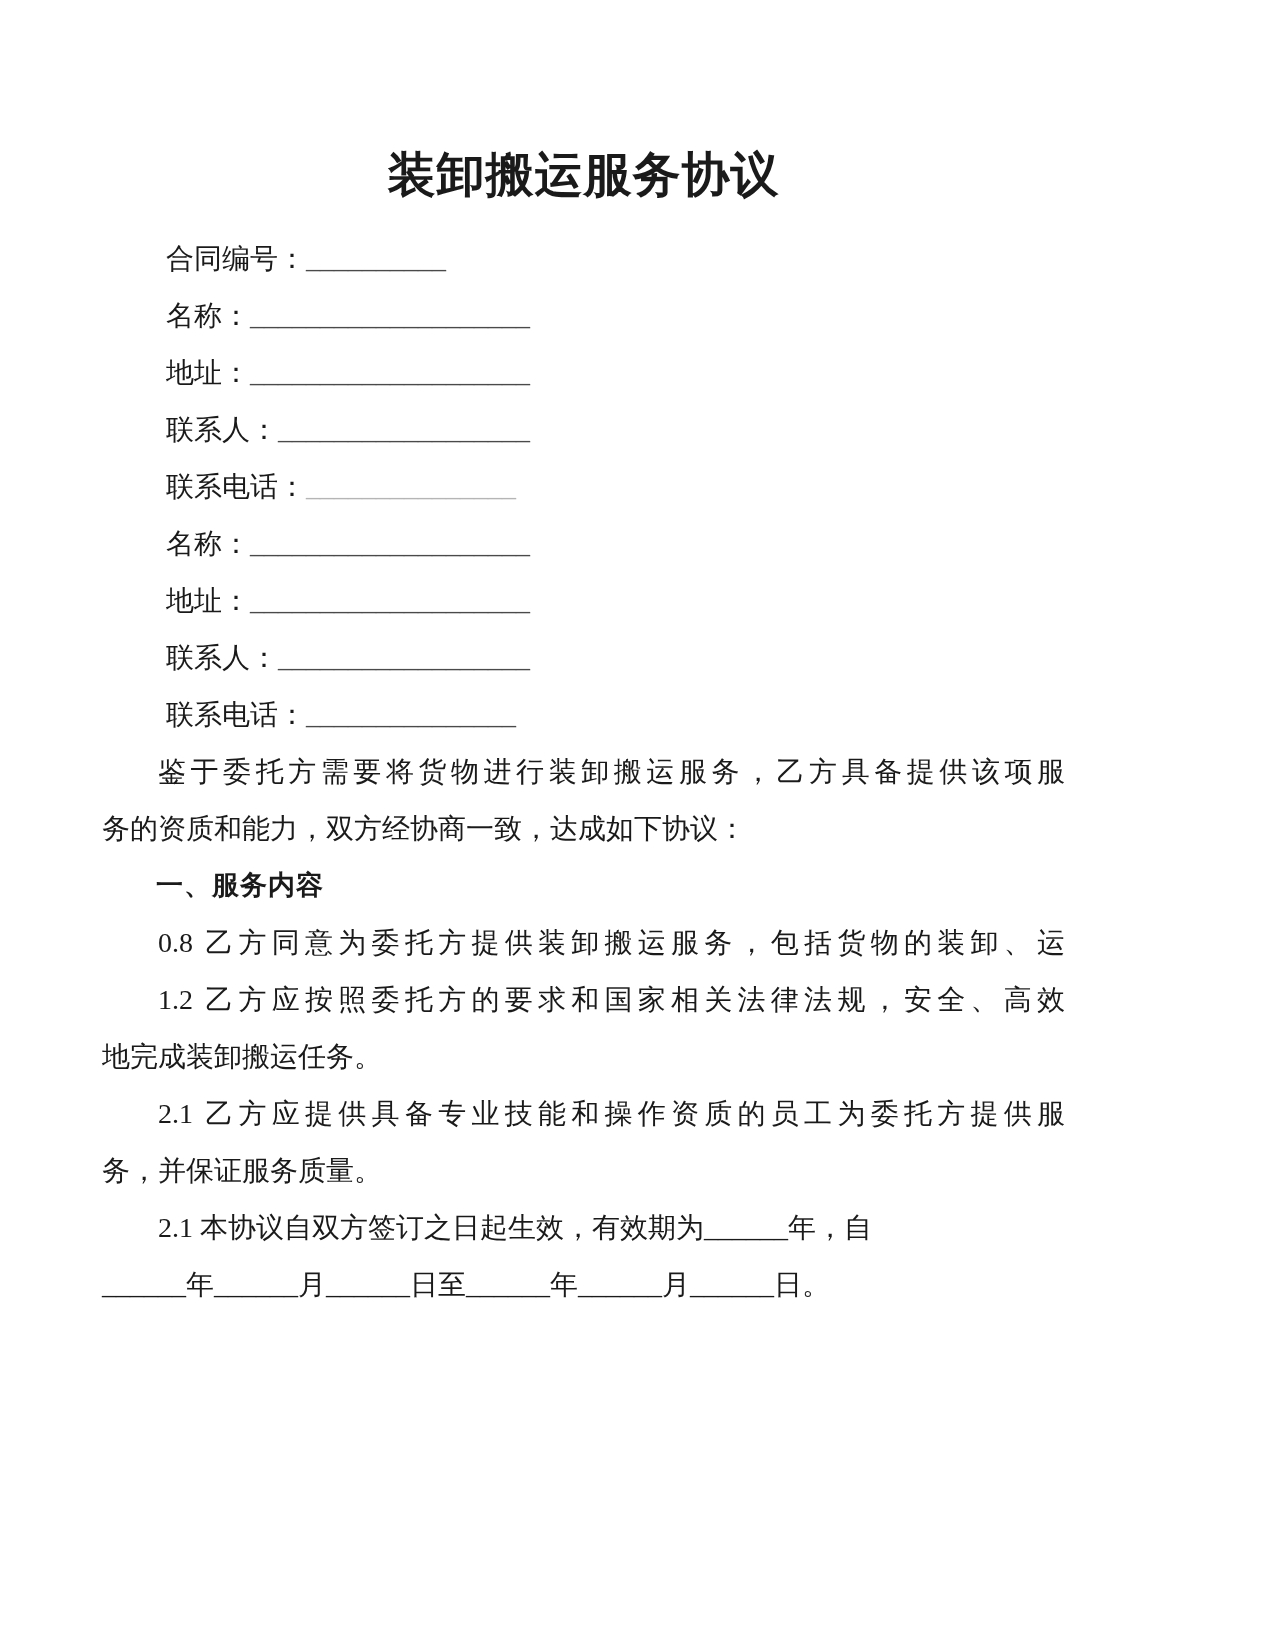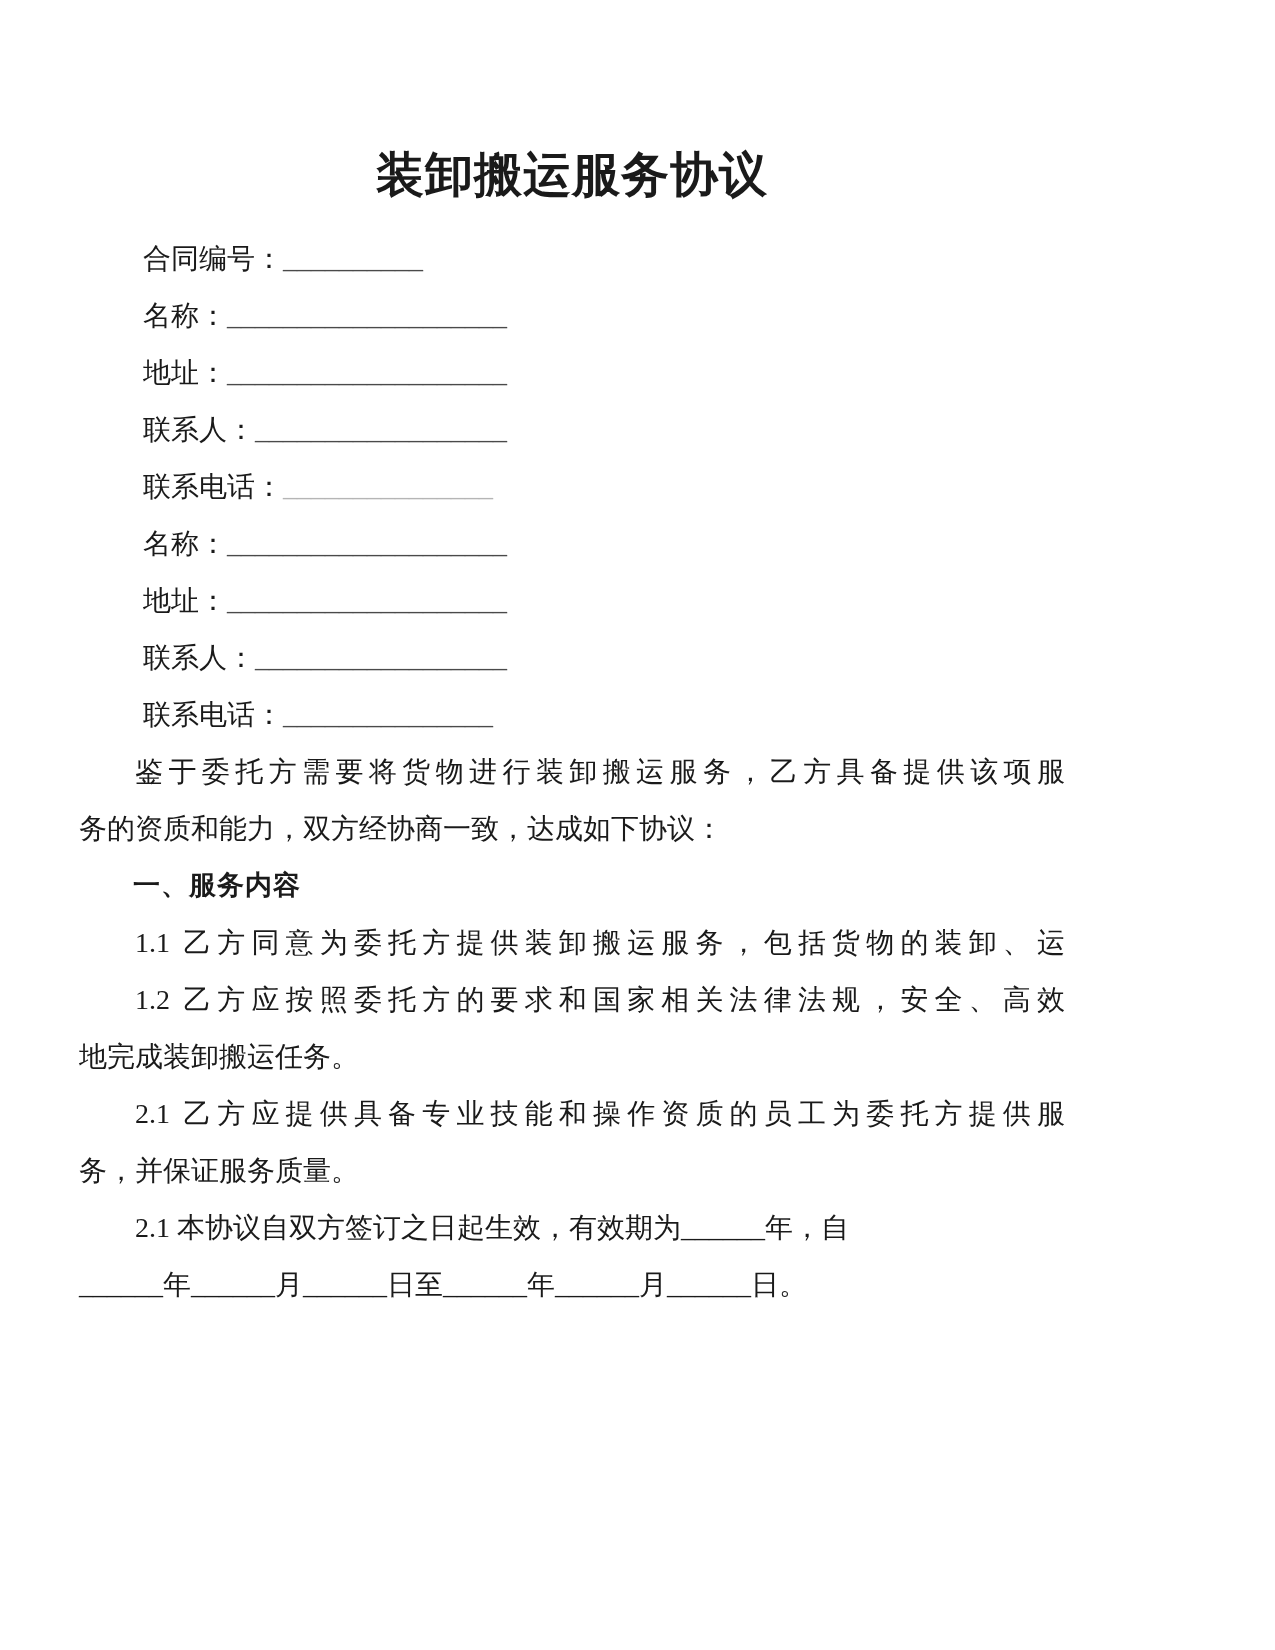--- a/index.html
+++ b/index.html
@@ -10,21 +10,21 @@
   }
   html,body{margin:0;padding:0;}
   body{background:var(--page-bg);}
   .page{
     position:relative;
     width:1275px;
     height:1323px;
     background:var(--page-bg);
     overflow:hidden;
     box-sizing:border-box;
-    padding:146px 210px 0 79px;
+    padding:146px 210px 0 102px;
     color:var(--text-color);
     font-family:"Liberation Serif","DejaVu Serif",serif;
     font-size:28px;
   }
   .doc-title{
     margin:0 0 26px 0;
     font-size:48px;
     line-height:58px;
     font-weight:700;
     text-align:center;
@@ -75,21 +75,21 @@
 
   <div id="body-blocks">
       <div class="block">
         <div class="line first fill">鉴于委托方需要将货物进行装卸搬运服务，乙方具备提供该项服</div>
         <div class="line">务的资质和能力，双方经协商一致，达成如下协议：</div>
       </div>
       <div class="block">
         <div class="heading">一、服务内容</div>
       </div>
       <div class="block">
-        <div class="line first fill">1.1 乙方同意为委托方提供装卸搬运服务，包括货物的装卸、运</div>
+        <div class="line first fill">0.8 乙方同意为委托方提供装卸搬运服务，包括货物的装卸、运</div>
       </div>
       <div class="block">
         <div class="line first fill">1.2 乙方应按照委托方的要求和国家相关法律法规，安全、高效</div>
         <div class="line">地完成装卸搬运任务。</div>
       </div>
       <div class="block">
         <div class="line first fill">2.1 乙方应提供具备专业技能和操作资质的员工为委托方提供服</div>
         <div class="line">务，并保证服务质量。</div>
       </div>
       <div class="block">

